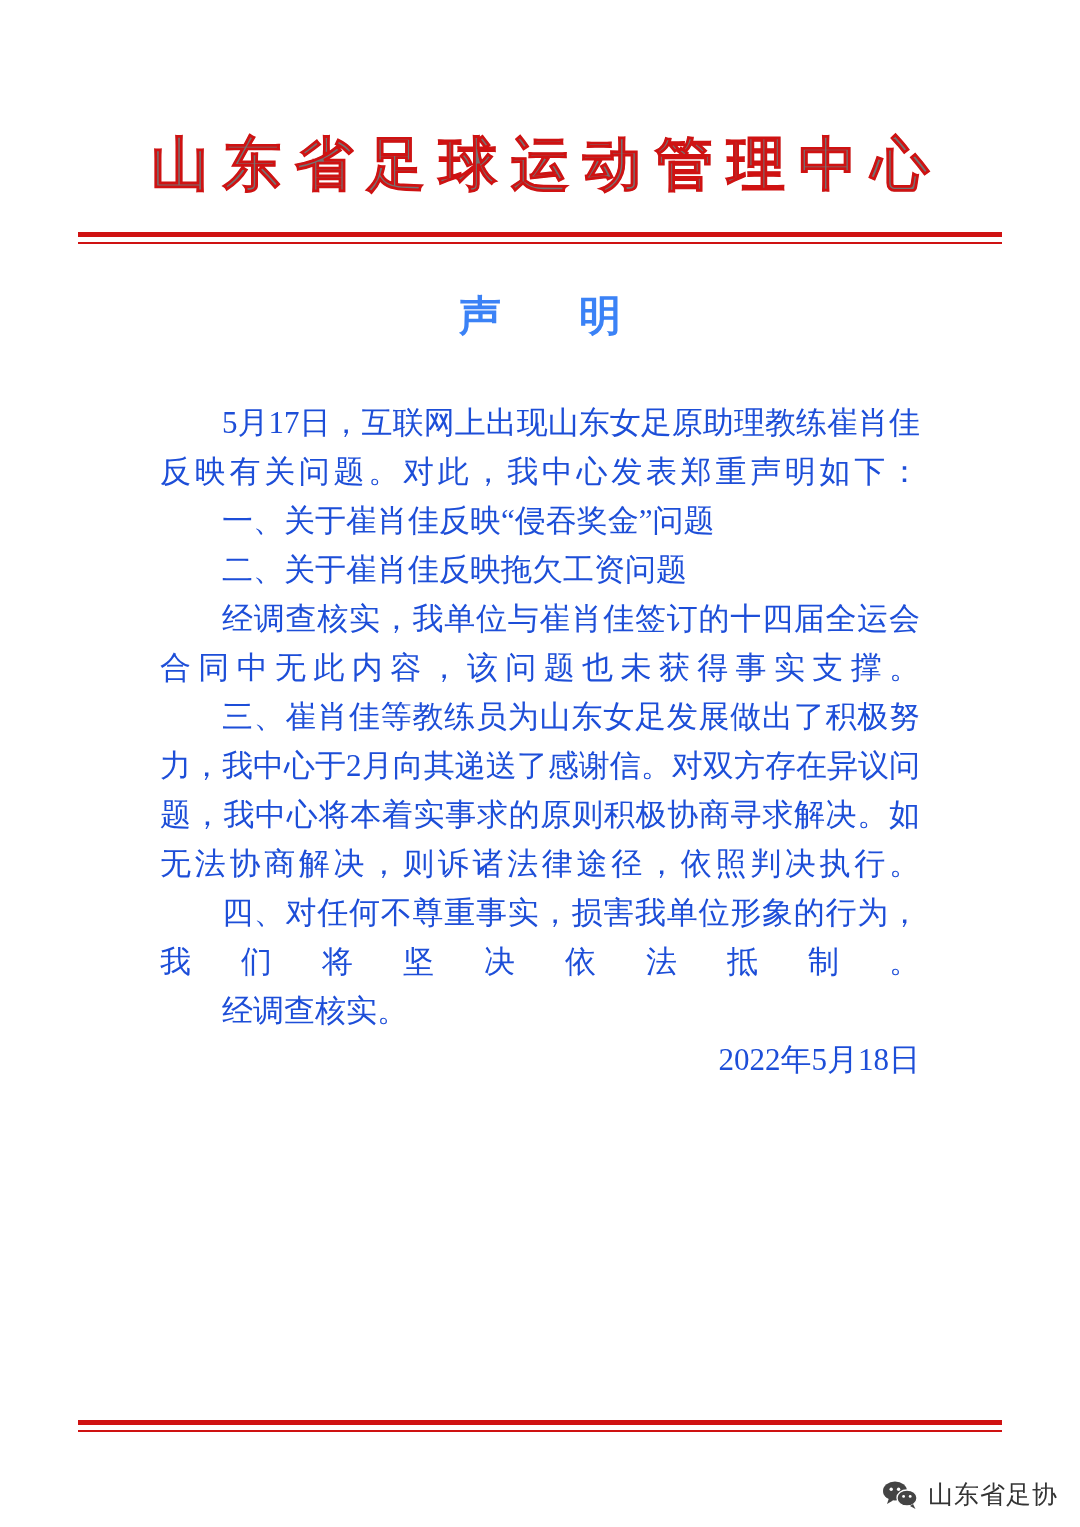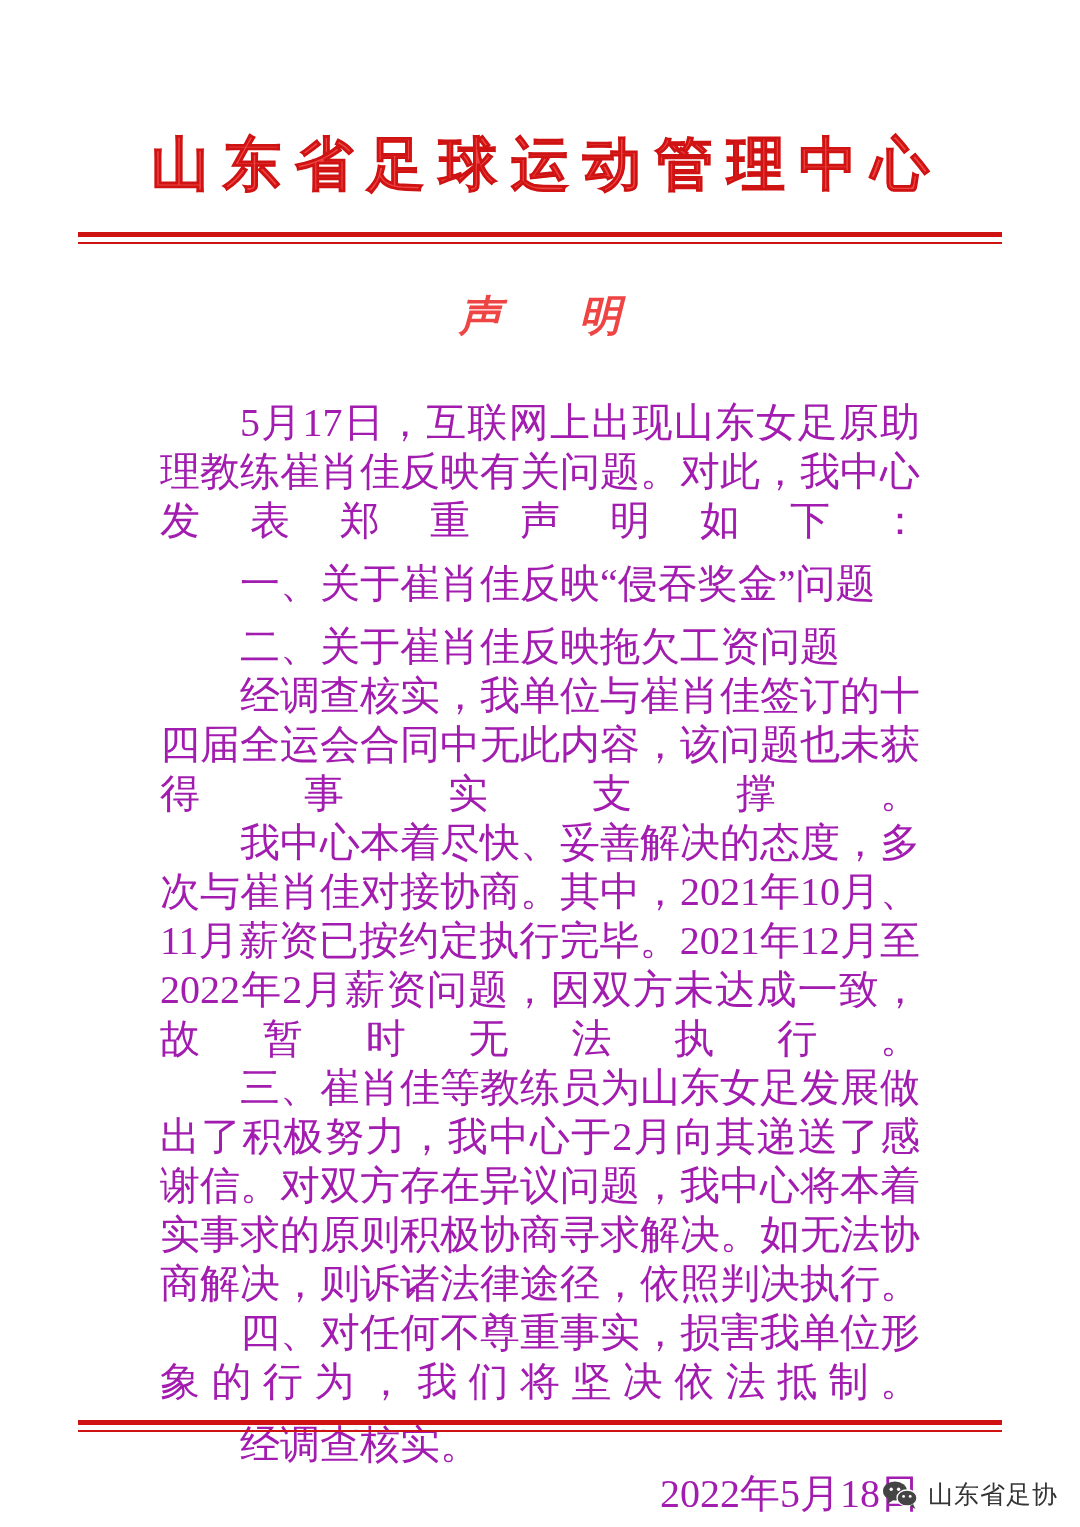--- a/index.html
+++ b/index.html
@@ -29,21 +29,21 @@
     top: 132px;
     left: 0;
     width: 1080px;
     text-align: center;
   }
   .letterhead-title {
     font-family: "Liberation Serif", "DejaVu Serif", serif;
     font-weight: bold;
     font-size: 58px;
     letter-spacing: 14px;
-    color: #ef4444;
+    color: #737373;
     line-height: 1.15;
     white-space: nowrap;
     text-indent: 14px;
     -webkit-text-stroke: 1px #cf1212;
   }
 
   .rule-wrap {
     position: absolute;
     left: 78px;
     width: 924px;
@@ -65,47 +65,45 @@
   .doc-title {
     position: absolute;
     top: 288px;
     left: 0;
     width: 1080px;
     text-align: center;
     font-size: 42px;
     font-weight: bold;
     letter-spacing: 18px;
     text-indent: 18px;
-    color: #ef4444;
-    font-style: italic;
+    color: #3b82f6;
   }
 
   
   .body-text {
     position: absolute;
     top: 398px;
     left: 160px;
     width: 760px;
-    font-size: 40px;
+    font-size: 31px;
     line-height: 49px;
-    color: #a21caf;
+    color: #1d4ed8;
     text-align: justify;
     text-justify: inter-ideograph;
   }
   .para {
     margin: 0 0 0 0;
     text-indent: 2em;
   }
   .para.justify-all {
     text-align: justify;
     text-align-last: justify;
   }
   .para.normal-last {
     text-align-last: left;
-    margin-top: 14px;
   }
   .sign-date {
     text-align: right;
     text-indent: 0;
   }
 
   
   .rule-bottom { top: 1420px; }
 
   
@@ -145,21 +143,20 @@
     <div class="rule-thin"></div>
   </div>
 
   <div class="doc-title">声　明</div>
 
   <div class="body-text">
     <p class="para justify-all">5月17日，互联网上出现山东女足原助理教练崔肖佳反映有关问题。对此，我中心发表郑重声明如下：</p>
     <p class="para normal-last">一、关于崔肖佳反映“侵吞奖金”问题</p>
     <p class="para normal-last">二、关于崔肖佳反映拖欠工资问题</p>
     <p class="para justify-all">经调查核实，我单位与崔肖佳签订的十四届全运会合同中无此内容，该问题也未获得事实支撑。</p>
-    <p class="para justify-all">我中心本着尽快、妥善解决的态度，多次与崔肖佳对接协商。其中，2021年10月、11月薪资已按约定执行完毕。2021年12月至2022年2月薪资问题，因双方未达成一致，故暂时无法执行。</p>
     <p class="para justify-all">三、崔肖佳等教练员为山东女足发展做出了积极努力，我中心于2月向其递送了感谢信。对双方存在异议问题，我中心将本着实事求的原则积极协商寻求解决。如无法协商解决，则诉诸法律途径，依照判决执行。</p>
     <p class="para justify-all">四、对任何不尊重事实，损害我单位形象的行为，我们将坚决依法抵制。</p>
     <p class="para normal-last">经调查核实。</p>
     <p class="para sign-date">2022年5月18日</p>
   </div>
 
   <div class="rule-wrap rule-bottom">
     <div class="rule-thick"></div>
     <div class="rule-thin"></div>
   </div>

